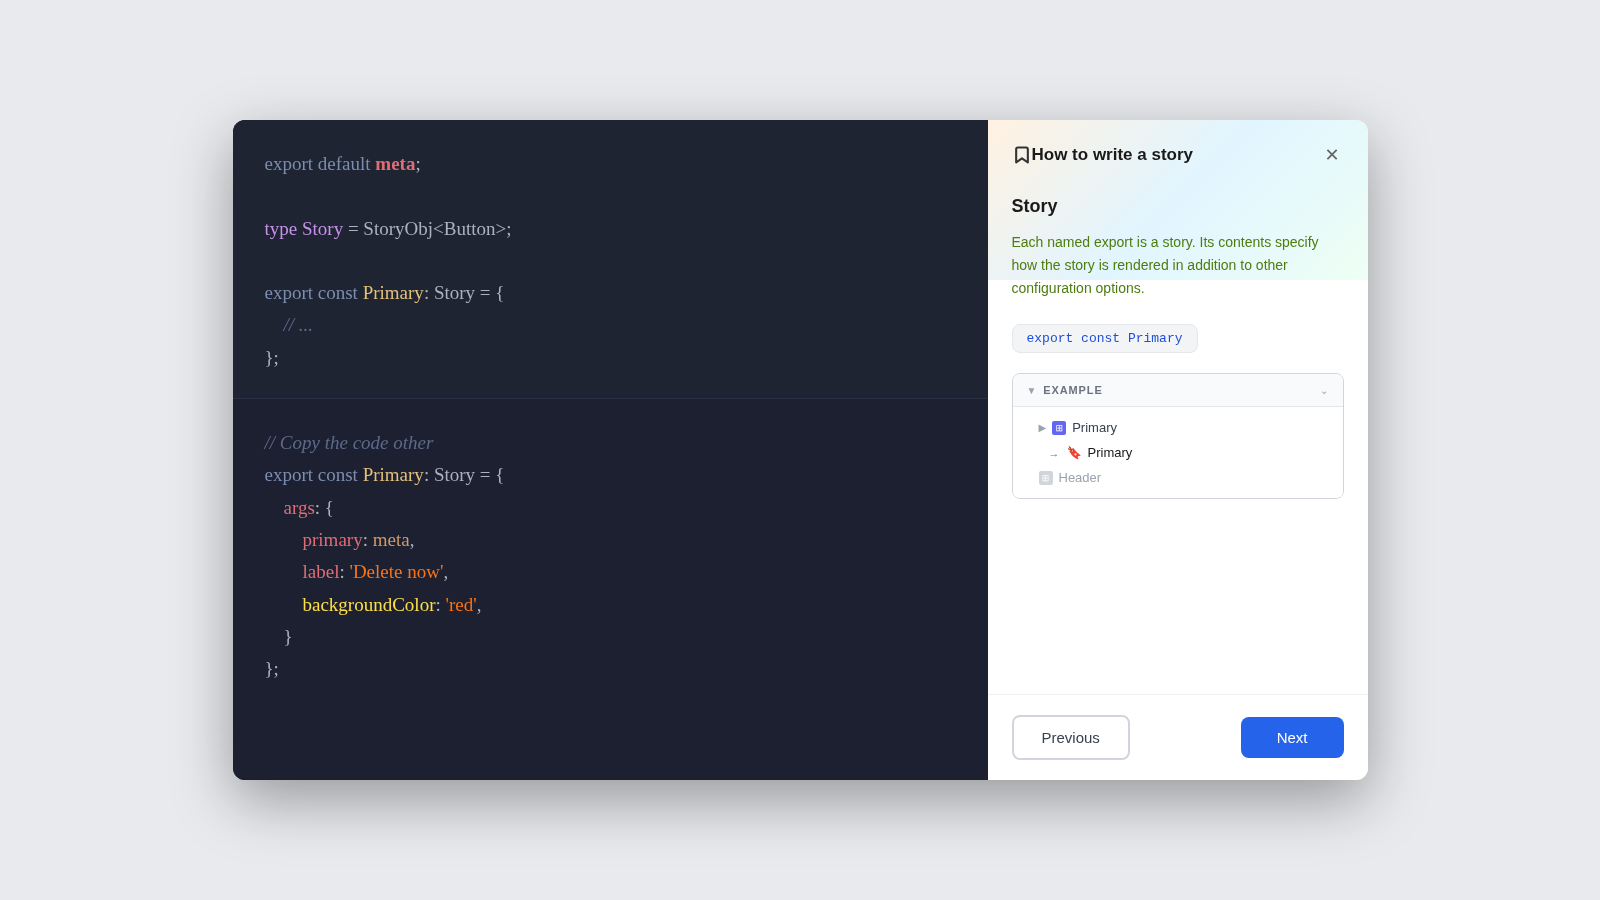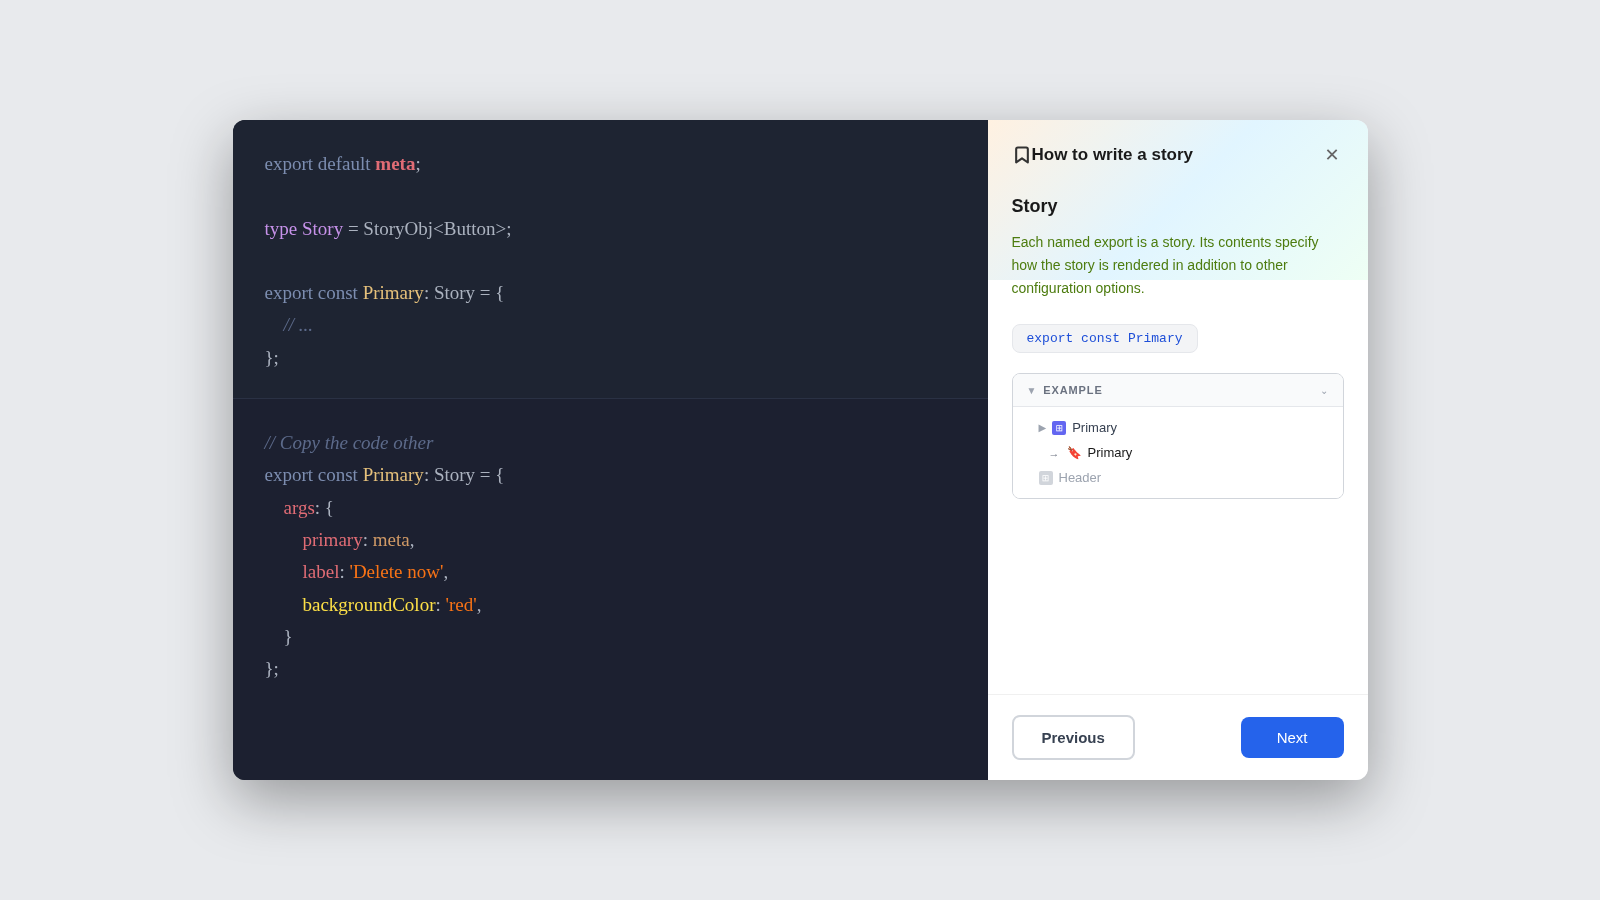--- a/index.html
+++ b/index.html
@@ -262,21 +262,21 @@
       justify-content: space-between;
       border-top: 1px solid #f0f0f0;
     }
 
     .btn-previous {
       padding: 12px 28px;
       border: 2px solid #d1d5db;
       background: #fff;
       border-radius: 8px;
       font-size: 15px;
-      font-weight: 700;
+      font-weight: 400;
       color: #374151;
       cursor: pointer;
     }
 
     .btn-next {
       padding: 12px 36px;
       border: none;
       background: #2563eb;
       border-radius: 8px;
       font-size: 15px;

